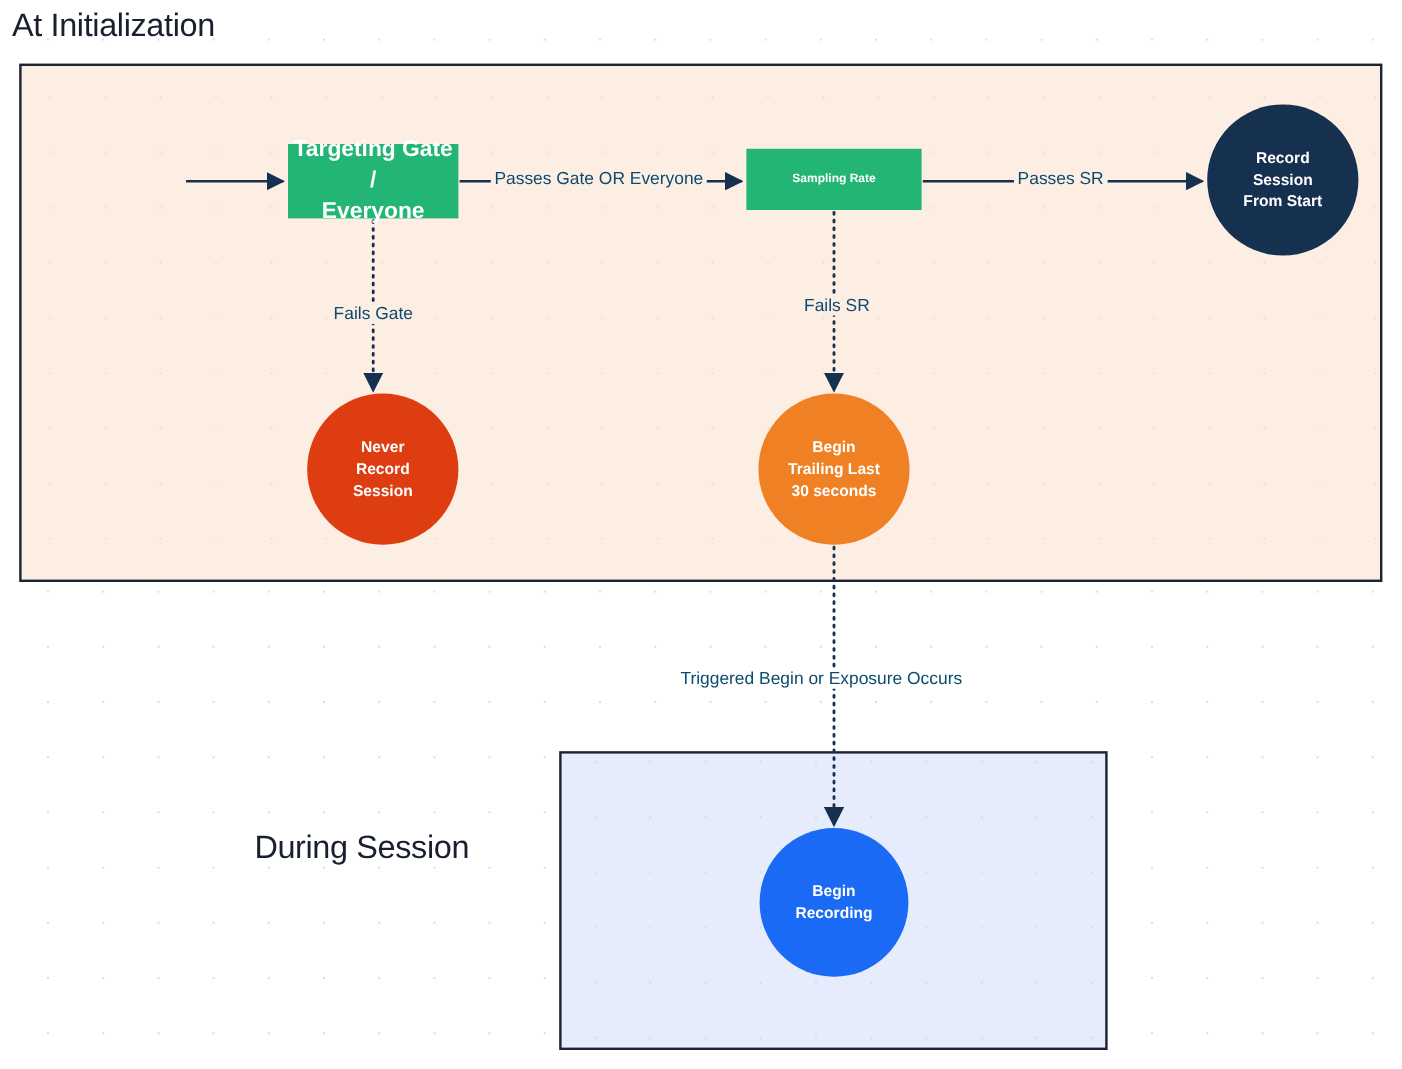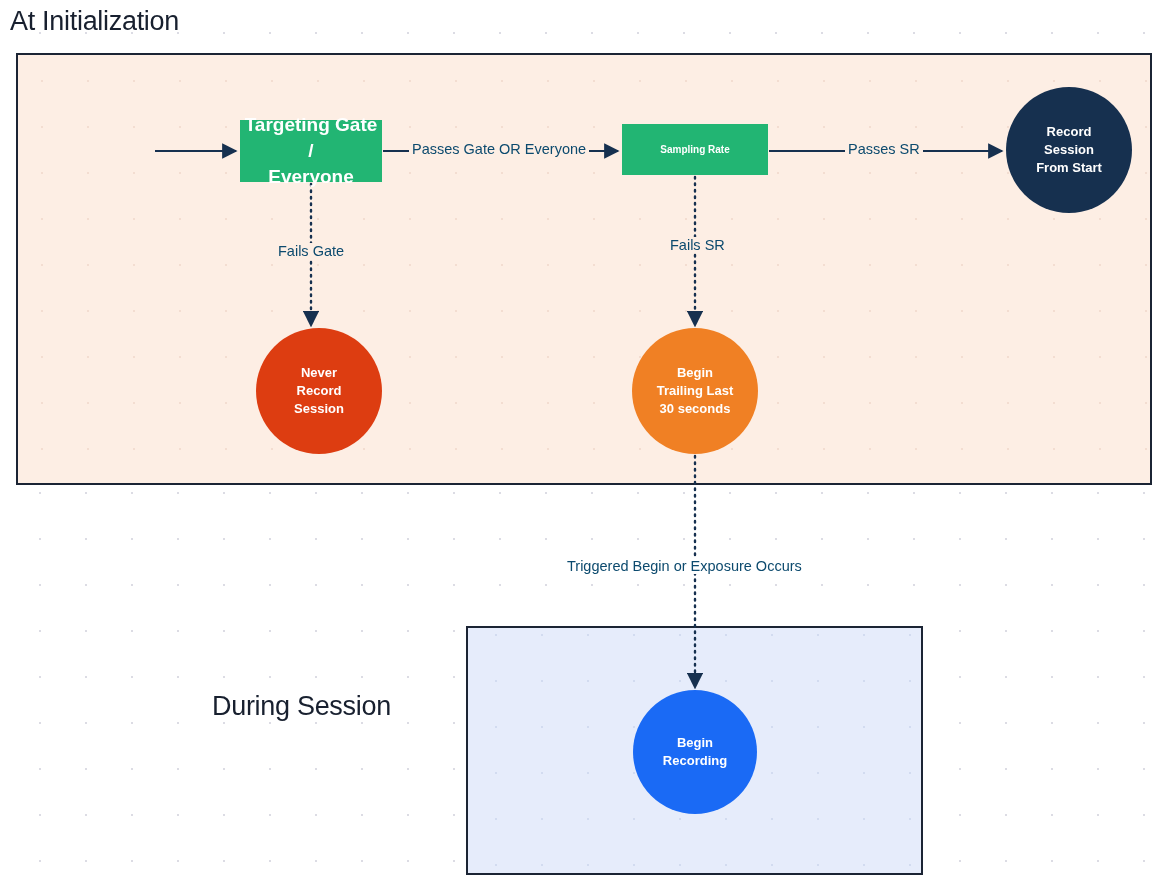--- a/index.html
+++ b/index.html
@@ -113,22 +113,22 @@
     font-size: 14.5px;
     color: #0c4a6e;
     white-space: nowrap;
     background: transparent;
   }
   .edge-label.on-pink { background-color: #fdeee4; padding: 0 3px; }
   .edge-label.on-white { background-color: #ffffff; padding: 0 4px; }
 
   #lbl-passes-gate { left: 409px; top: 141px; }
   #lbl-passes-sr   { left: 845px; top: 141px; }
-  #lbl-fails-gate  { left: 275px; top: 243px; }
-  #lbl-fails-sr    { left: 667px; top: 237px; }
+  #lbl-fails-gate  { left: 275px; top: 254px; }
+  #lbl-fails-sr    { left: 667px; top: 247px; }
   #lbl-triggered   { left: 563px; top: 558px; }
 
   svg.edges {
     position: absolute;
     left: 0; top: 0;
     width: 1168px;
     height: 891px;
     pointer-events: none;
   }
 </style>

